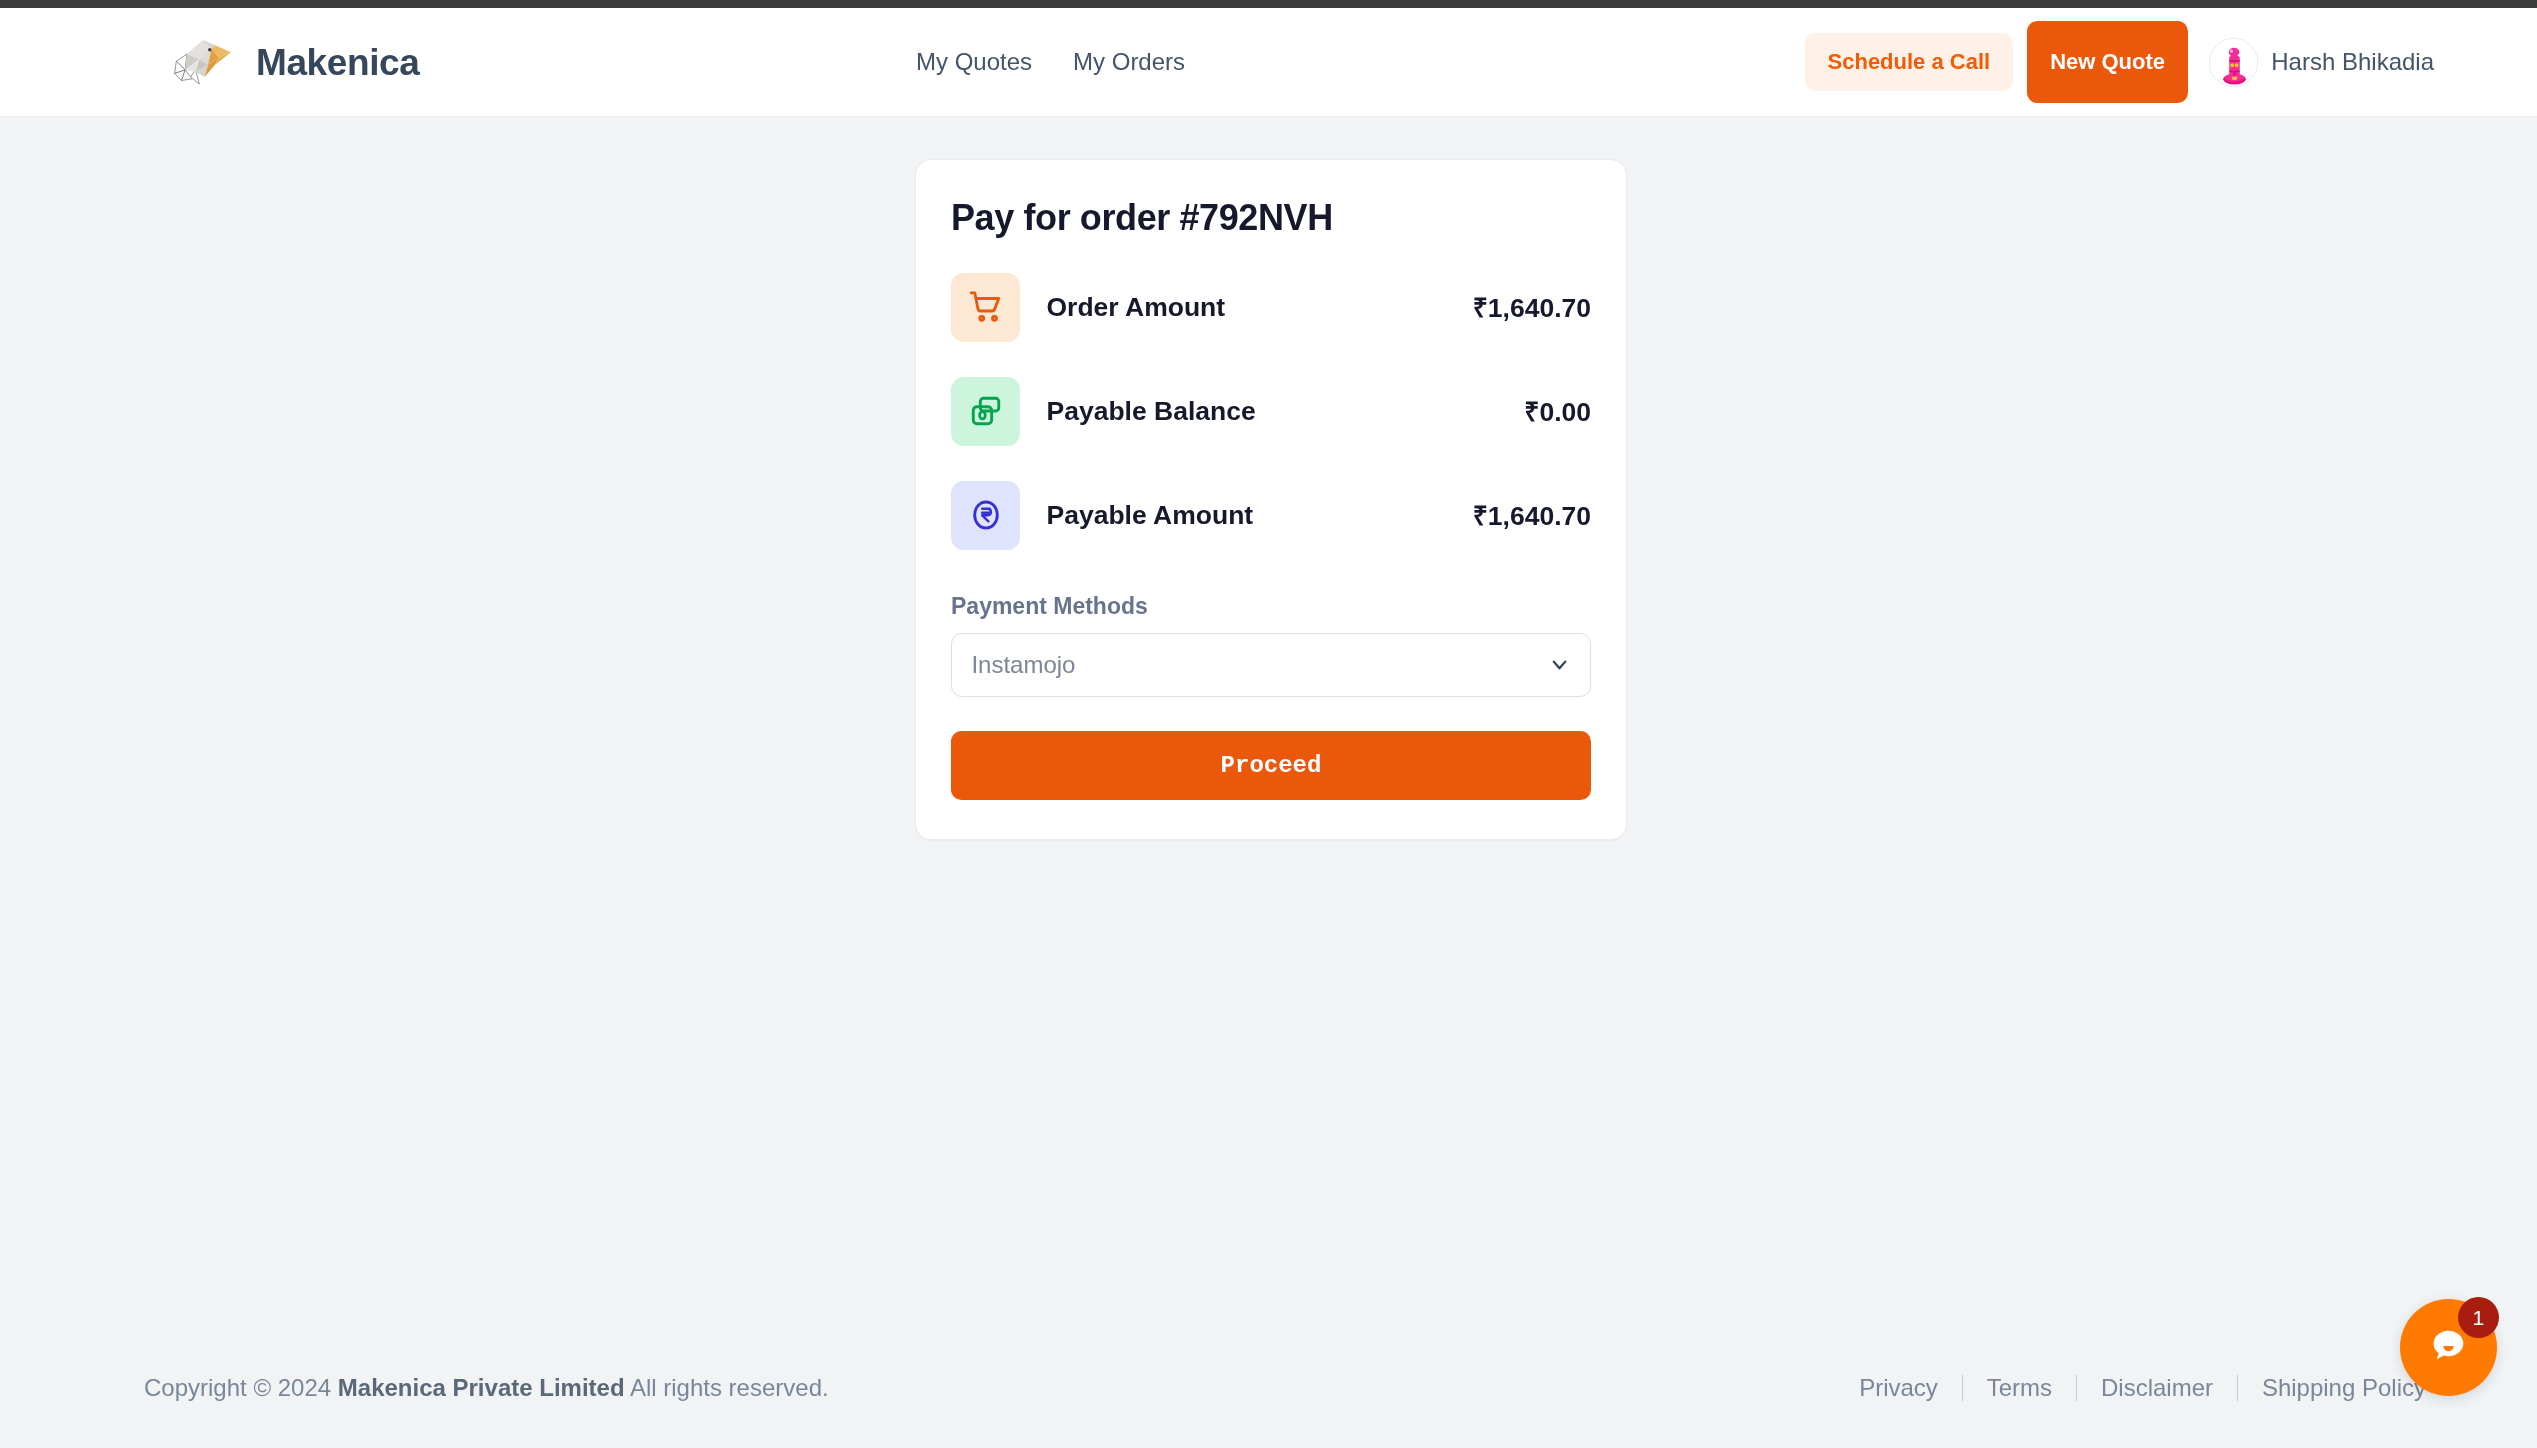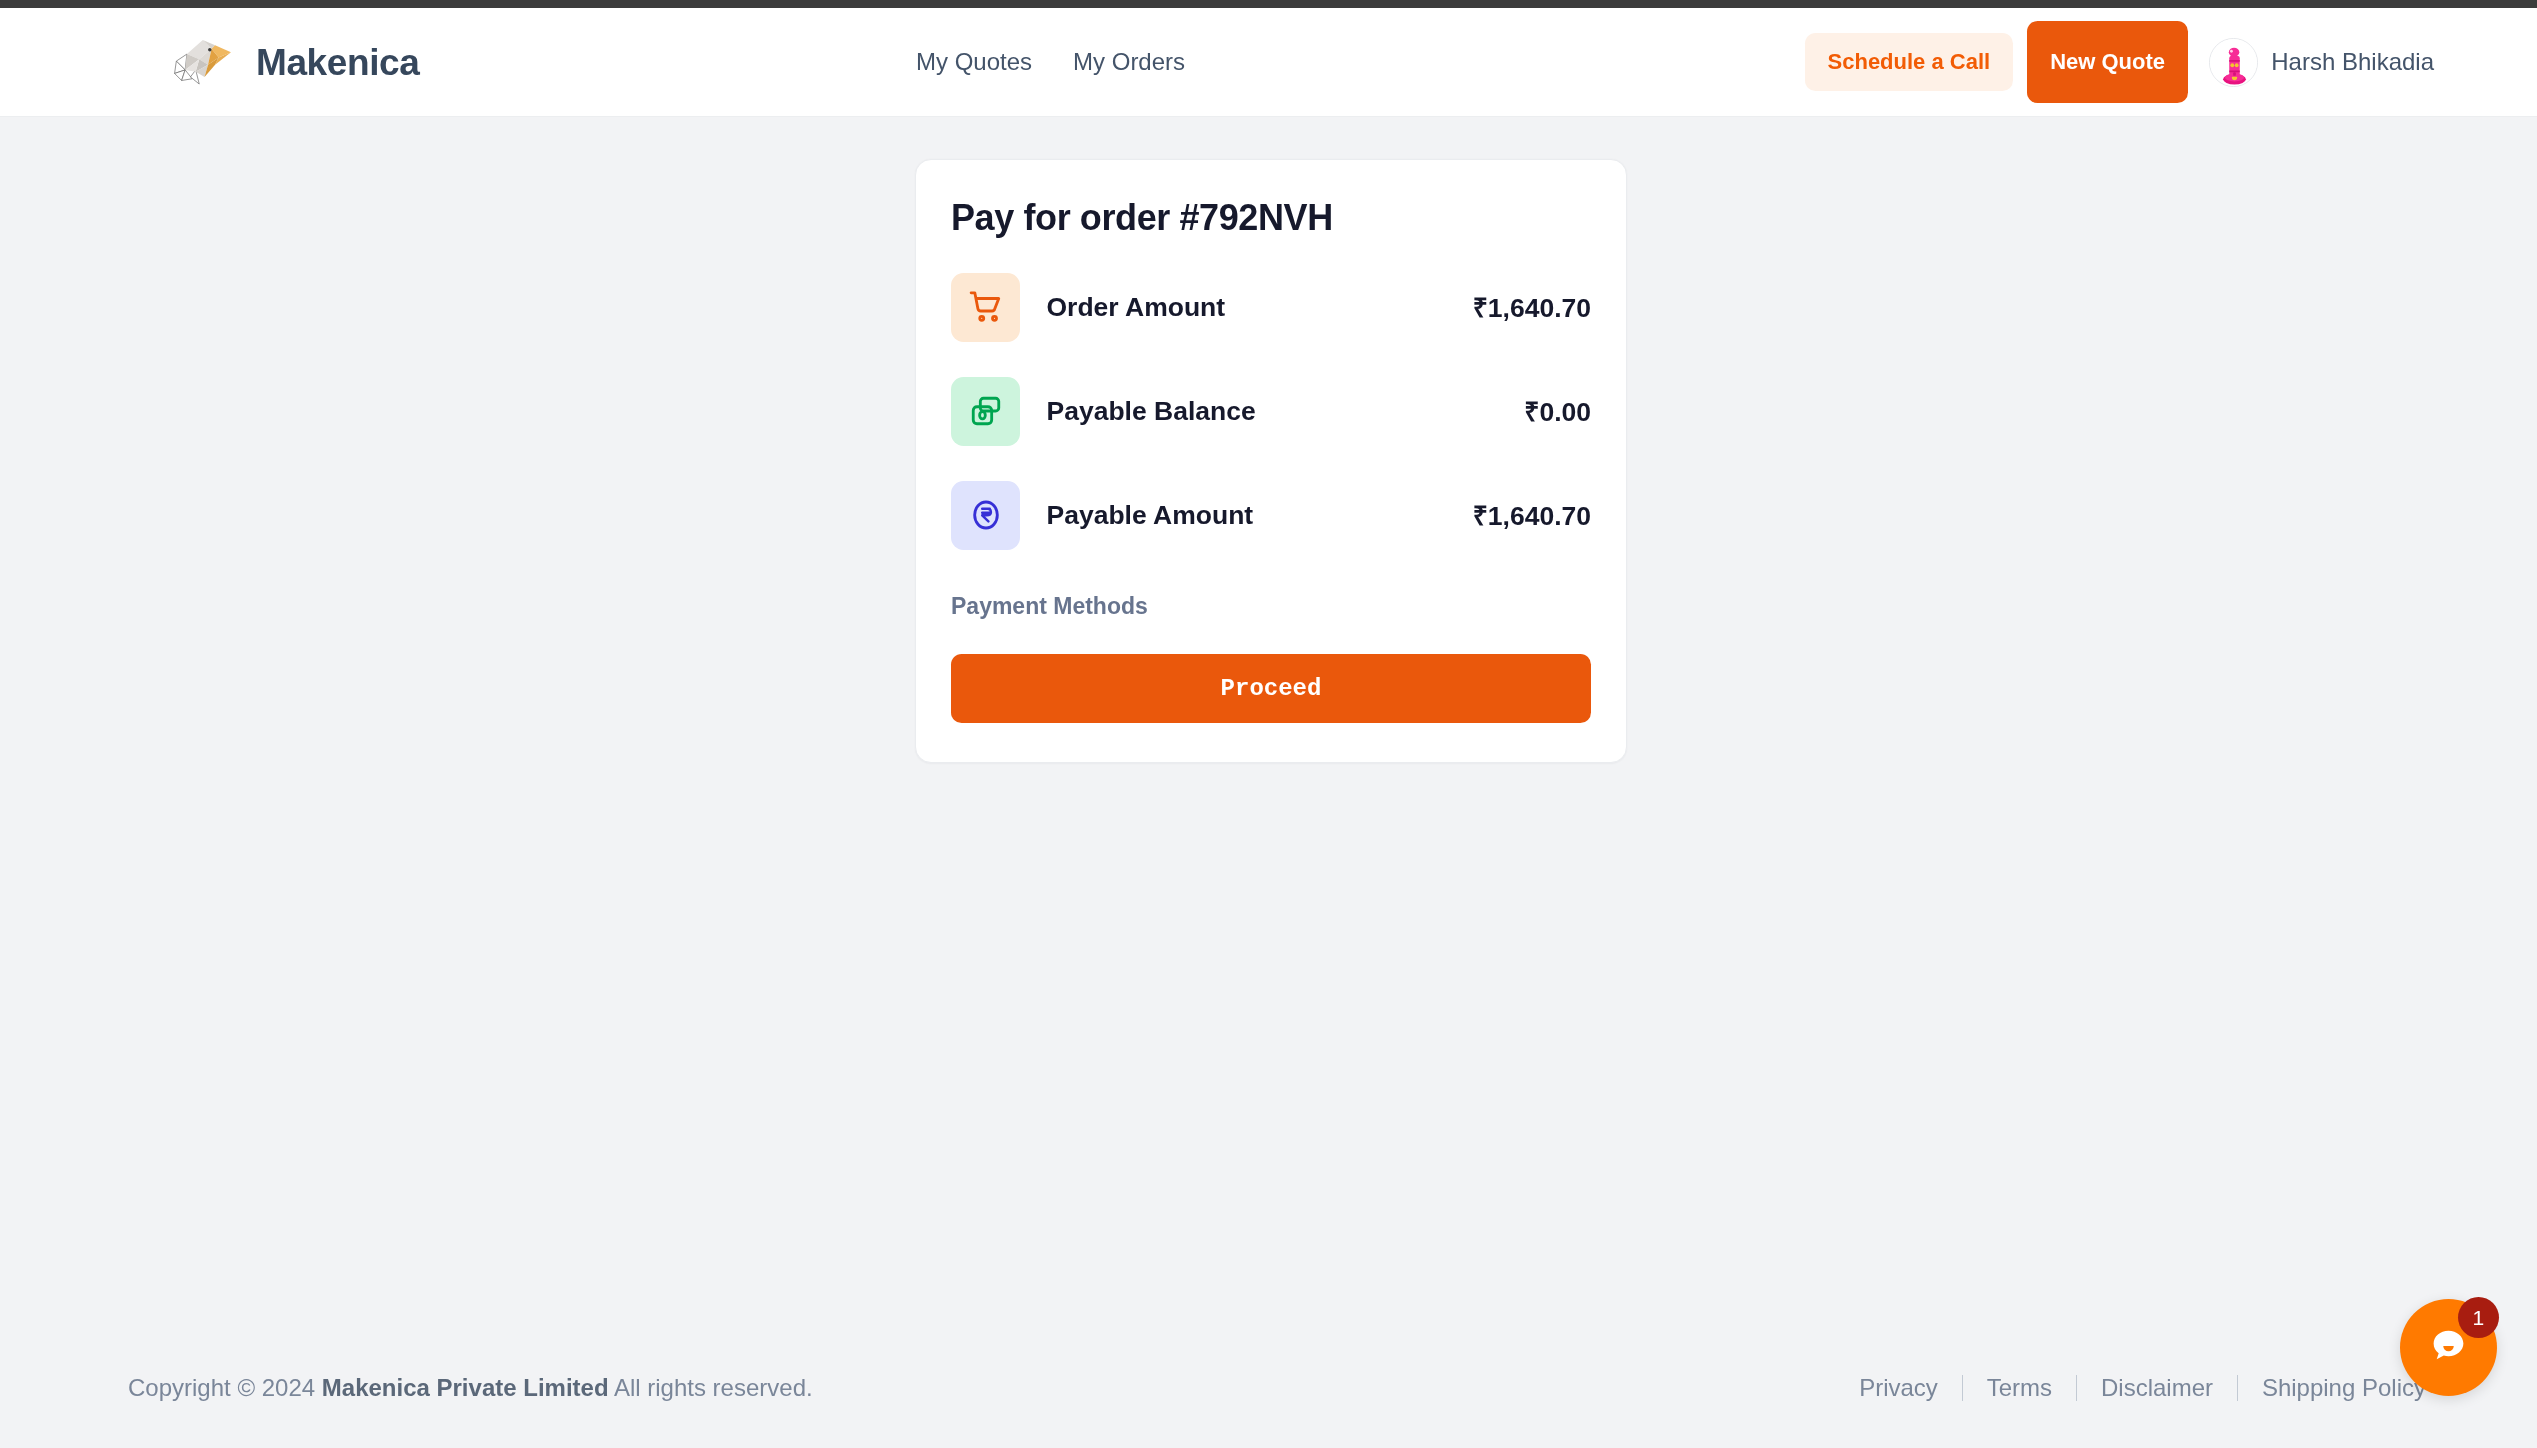--- a/index.html
+++ b/index.html
@@ -250,21 +250,21 @@
     position: absolute;
     left: 0;
     right: 0;
     bottom: 39px;
     height: 44px;
     display: flex;
     align-items: center;
   }
   .footer-copy {
     position: absolute;
-    left: 128px;
+    left: 144px;
     font-size: 24px;
     color: #7a8699;
     white-space: nowrap;
   }
   .footer-copy b { color: #5b6879; font-weight: 700; }
   .footer-links {
     position: absolute;
     right: 88px;
     display: flex;
     align-items: center;
@@ -423,20 +423,28 @@
           </svg>
         </span>
         <span class="row-label">Payable Amount</span>
         <span class="row-value">₹1,640.70</span>
       </div>
 
     </div>
 
     <div class="field-block">
       <label class="field-label">Payment Methods</label>
+      <div class="select-wrap">
+        <span class="select-value">Instamojo</span>
+        <span class="select-chevron">
+          <svg width="23" height="23" viewBox="0 0 24 24" fill="none" stroke="#334155" stroke-width="2.4" stroke-linecap="round" stroke-linejoin="round">
+            <polyline points="6 9 12 16 18 9"></polyline>
+          </svg>
+        </span>
+      </div>
     </div>
 
     <button class="btn-proceed">Proceed</button>
 
   </section>
 
   <footer class="footer">
     <div class="footer-copy">
       <span>Copyright © 2024 </span><b>Makenica Private Limited</b><span> All rights reserved.</span>
     </div>

